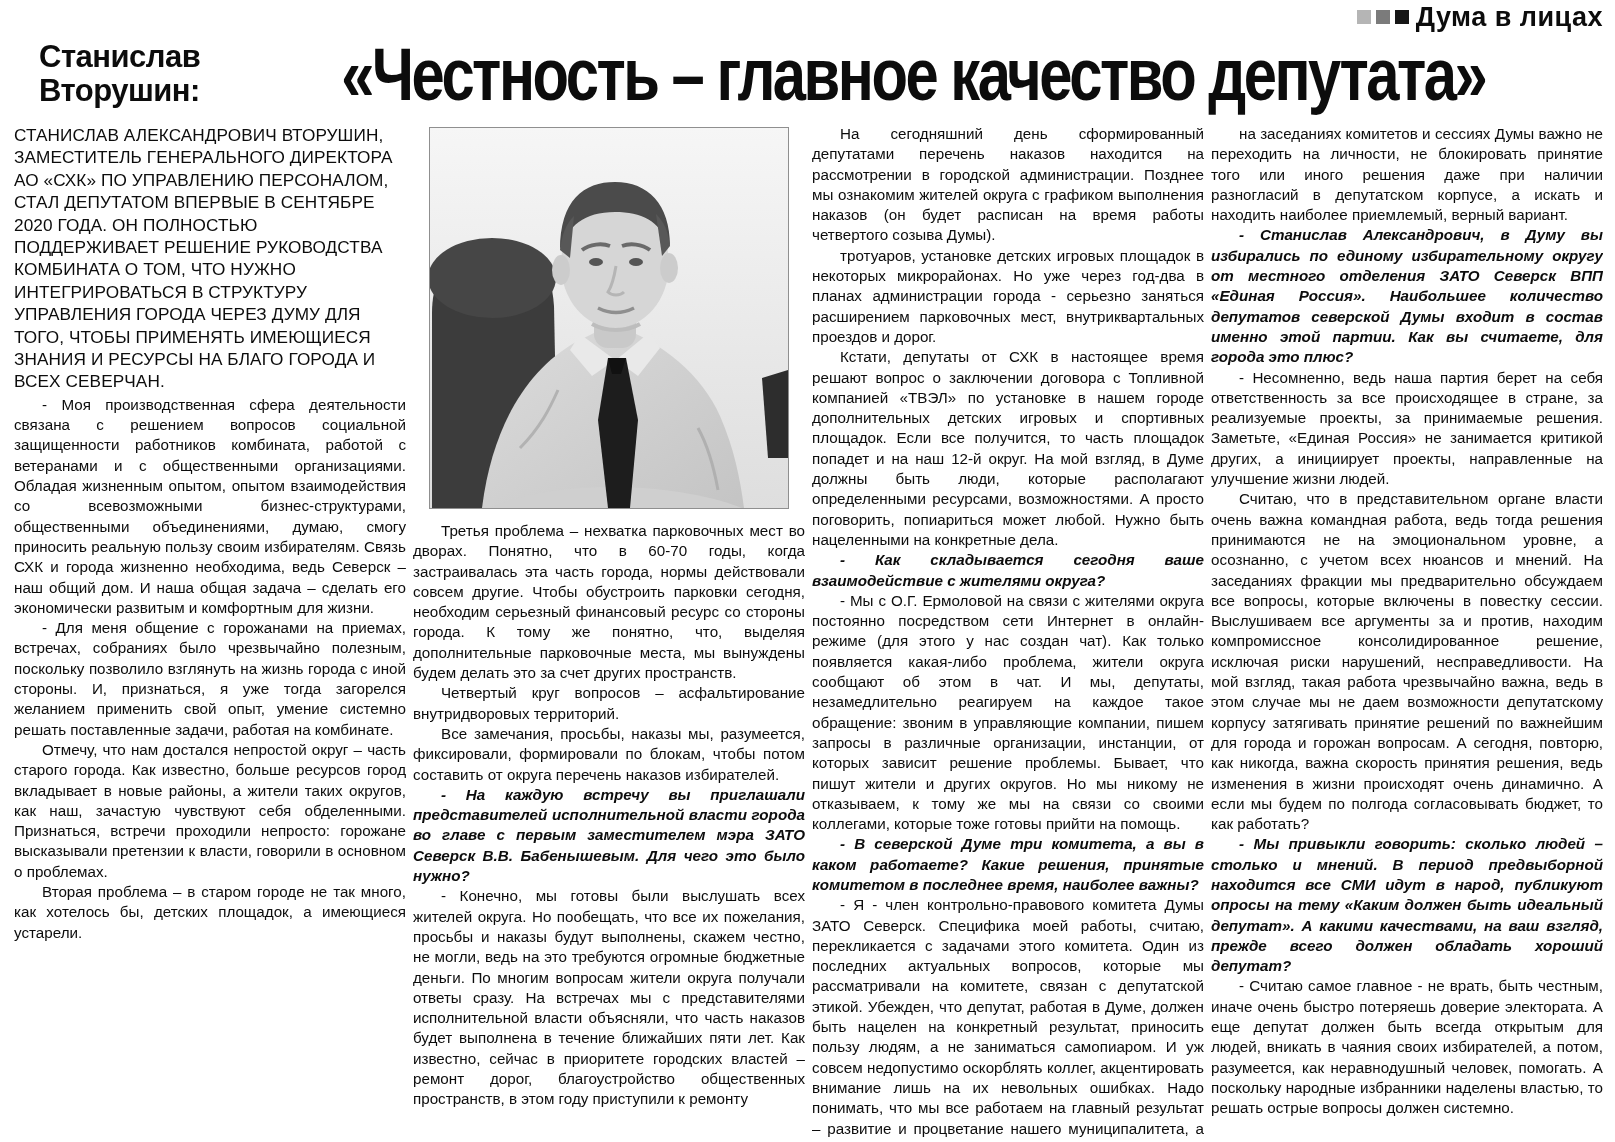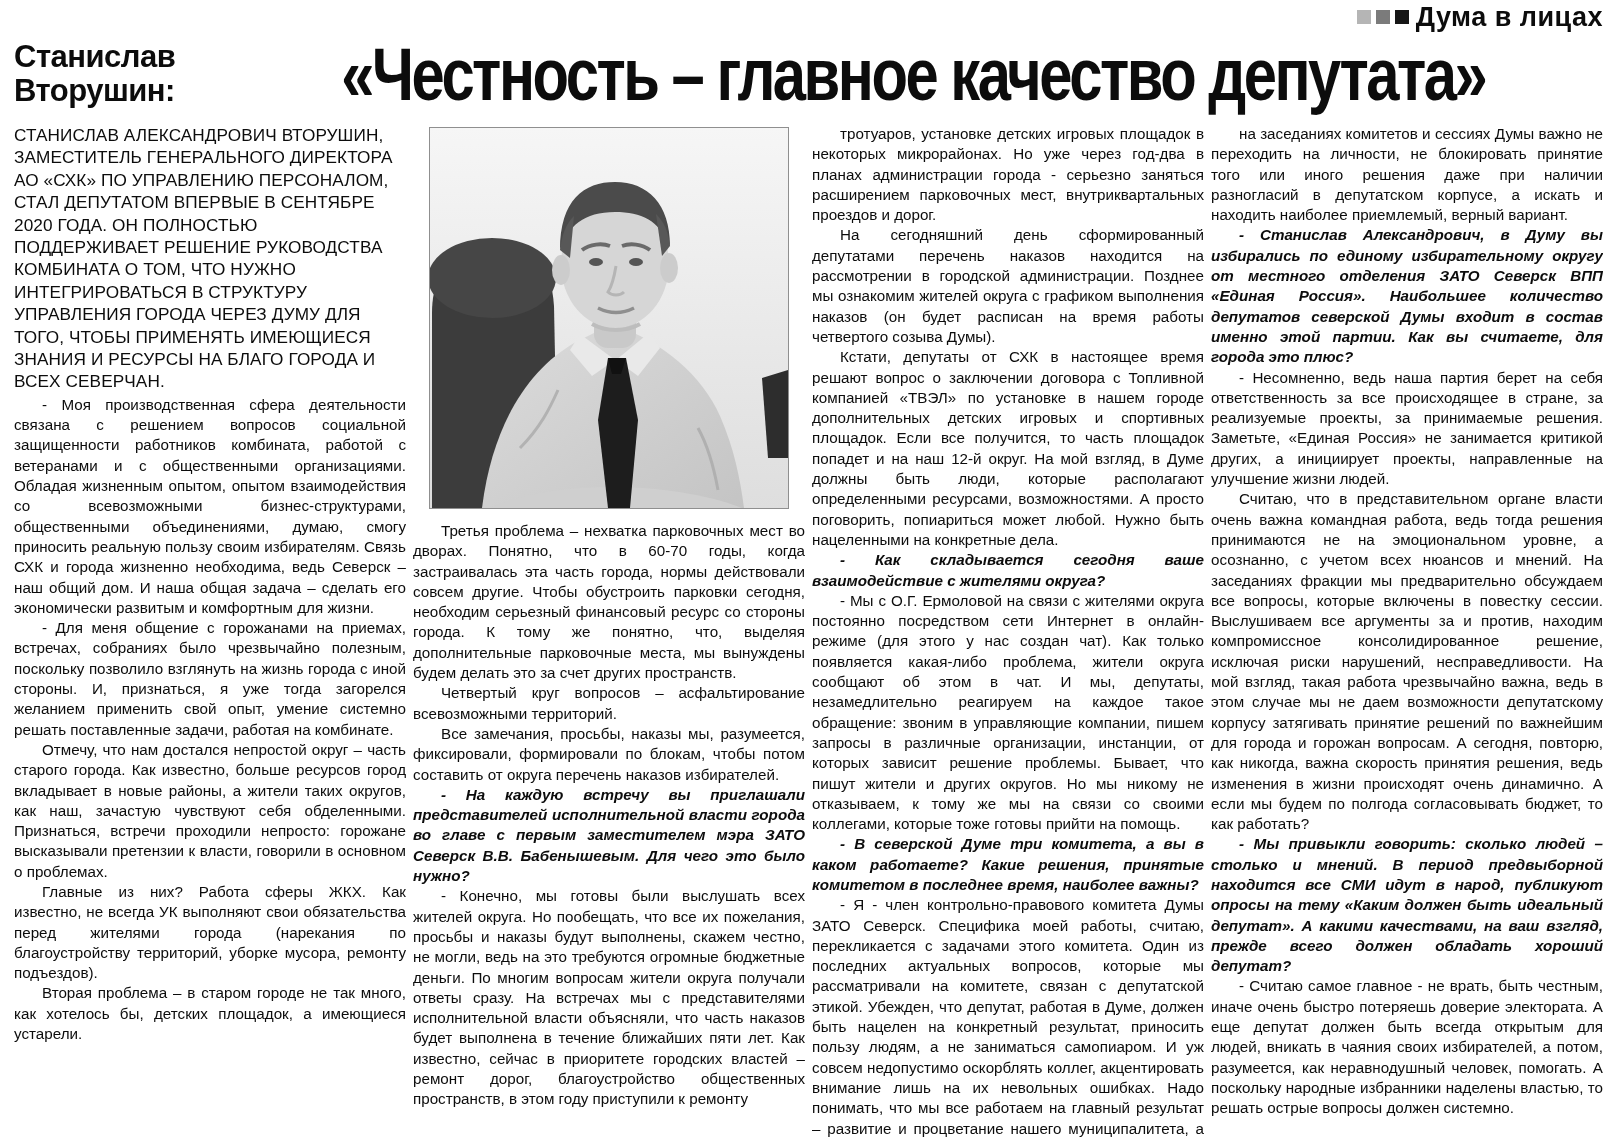--- a/index.html
+++ b/index.html
@@ -11,21 +11,21 @@
   }
   .page { position:relative; width:1615px; height:858px; padding:2px 12px 6px 14px; background:#fff; }
 
   
   .kicker-row { display:flex; justify-content:flex-end; align-items:center; gap:7px; height:30px; }
   .kicker-squares { display:flex; gap:5px; align-items:center; }
   .sq { width:14px; height:14px; display:inline-block; }
   .kicker-label { font-size:27px; font-weight:bold; letter-spacing:0.5px; line-height:28px; }
 
   
-  .masthead { display:flex; align-items:flex-start; height:86px; margin-top:0; }
+  .masthead { display:flex; align-items:flex-start; height:86px; margin-top:0;margin-left:25px; }
   .speaker { width:215px; font-size:31px; font-weight:bold; line-height:34px; padding-top:8px; letter-spacing:-0.5px; }
   .headline-wrap { flex:1; text-align:right; overflow:visible; }
   .headline {
     display:inline-block; white-space:nowrap;
     font-size:72px; font-weight:bold; letter-spacing:-3px;
     transform:scale(0.83,1.04); transform-origin:center top;
     line-height:80px;
   }
 
   
@@ -65,21 +65,20 @@
       <span class="headline">«Честность – главное качество депутата»</span>
     </div>
   </div>
 
   <div class="columns">
     <div class="col">
         <p class="lead">СТАНИСЛАВ АЛЕКСАНДРОВИЧ ВТОРУШИН, ЗАМЕСТИТЕЛЬ ГЕНЕРАЛЬНОГО ДИРЕКТОРА АО «СХК» ПО УПРАВЛЕНИЮ ПЕРСОНАЛОМ, СТАЛ ДЕПУТАТОМ ВПЕРВЫЕ В СЕНТЯБРЕ 2020 ГОДА. ОН ПОЛНОСТЬЮ ПОДДЕРЖИВАЕТ РЕШЕНИЕ РУКОВОДСТВА КОМБИНАТА О ТОМ, ЧТО НУЖНО ИНТЕГРИРОВАТЬСЯ В СТРУКТУРУ УПРАВЛЕНИЯ ГОРОДА ЧЕРЕЗ ДУМУ ДЛЯ ТОГО, ЧТОБЫ ПРИМЕНЯТЬ ИМЕЮЩИЕСЯ ЗНАНИЯ И РЕСУРСЫ НА БЛАГО ГОРОДА И ВСЕХ СЕВЕРЧАН.</p>
         <p class="body">- Моя производственная сфера деятельности связана с решением вопросов социальной защищенности работников комбината, работой с ветеранами и с общественными организациями. Обладая жизненным опытом, опытом взаимодействия со всевозможными бизнес-структурами, общественными объединениями, думаю, смогу приносить реальную пользу своим избирателям. Связь СХК и города жизненно необходима, ведь Северск – наш общий дом. И наша общая задача – сделать его экономически развитым и комфортным для жизни.</p>
         <p class="body">- Для меня общение с горожанами на приемах, встречах, собраниях было чрезвычайно полезным, поскольку позволило взглянуть на жизнь города с иной стороны. И, признаться, я уже тогда загорелся желанием применить свой опыт, умение системно решать поставленные задачи, работая на комбинате.</p>
         <p class="body">Отмечу, что нам достался непростой округ – часть старого города. Как известно, больше ресурсов город вкладывает в новые районы, а жители таких округов, как наш, зачастую чувствуют себя обделенными. Признаться, встречи проходили непросто: горожане высказывали претензии к власти, говорили в основном о проблемах.</p>
-        <p class="body">Главные из них? Работа сферы ЖКХ. Как известно, не всегда УК выполняют свои обязательства перед жителями города (нарекания по благоустройству территорий, уборке мусора, ремонту подъездов).</p>
         <p class="body">Вторая проблема – в старом городе не так много, как хотелось бы, детских площадок, а имеющиеся устарели.</p>
       </div>
     <div class="col">
   <div class="photo-frame">
     <svg viewBox="0 0 358 380" width="358" height="380" xmlns="http://www.w3.org/2000/svg">
       <defs>
         <linearGradient id="bgph" x1="0" y1="0" x2="0" y2="1">
           <stop offset="0" stop-color="#f6f6f6"></stop>
                 <stop offset="1" stop-color="#dedede"></stop>
         </linearGradient>
@@ -126,28 +125,28 @@
       <ellipse cx="206" cy="134" rx="7" ry="4" fill="#555"></ellipse>
 
       <path d="M186,138 C184,150 182,158 178,164 C182,168 190,168 194,164" stroke="#b5b5b5" stroke-width="3" fill="none"></path>
 
       <path d="M168,180 C180,186 192,186 204,180" stroke="#8f8f8f" stroke-width="3.5" fill="none"></path>
 
       <path d="M162,196 C176,204 196,204 210,196" stroke="#bdbdbd" stroke-width="4" fill="none"></path>
     </svg>
   </div>
 <p class="body">Третья проблема – нехватка парковочных мест во дворах. Понятно, что в 60-70 годы, когда застраивалась эта часть города, нормы действовали совсем другие. Чтобы обустроить парковки сегодня, необходим серьезный финансовый ресурс со стороны города. К тому же понятно, что, выделяя дополнительные парковочные места, мы вынуждены будем делать это за счет других пространств.</p>
-        <p class="body">Четвертый круг вопросов – асфальтирование всевозможными территорий.</p>
+        <p class="body">Четвертый круг вопросов – асфальтирование внутридворовых территорий.</p>
         <p class="body">Все замечания, просьбы, наказы мы, разумеется, фиксировали, формировали по блокам, чтобы потом составить от округа перечень наказов избирателей.</p>
         <p class="question">- На каждую встречу вы приглашали представителей исполнительной власти города во главе с первым заместителем мэра ЗАТО Северск В.В. Бабенышевым. Для чего это было нужно?</p>
         <p class="body">- Конечно, мы готовы были выслушать всех жителей округа. Но пообещать, что все их пожелания, просьбы и наказы будут выполнены, скажем честно, не могли, ведь на это требуются огромные бюджетные деньги. По многим вопросам жители округа получали ответы сразу. На встречах мы с представителями исполнительной власти объясняли, что часть наказов будет выполнена в течение ближайших пяти лет. Как известно, сейчас в приоритете городских властей – ремонт дорог, благоустройство общественных пространств, в этом году приступили к ремонту</p>
       </div>
     <div class="col">
+        <p class="body">На сегодняшний день сформированный депутатами перечень наказов находится на рассмотрении в городской администрации. Позднее мы ознакомим жителей округа с графиком выполнения наказов (он будет расписан на время работы четвертого созыва Думы).</p>
         <p class="body">тротуаров, установке детских игровых площадок в некоторых микрорайонах. Но уже через год-два в планах администрации города - серьезно заняться расширением парковочных мест, внутриквартальных проездов и дорог.</p>
-        <p class="body">На сегодняшний день сформированный депутатами перечень наказов находится на рассмотрении в городской администрации. Позднее мы ознакомим жителей округа с графиком выполнения наказов (он будет расписан на время работы четвертого созыва Думы).</p>
         <p class="body">Кстати, депутаты от СХК в настоящее время решают вопрос о заключении договора с Топливной компанией «ТВЭЛ» по установке в нашем городе дополнительных детских игровых и спортивных площадок. Если все получится, то часть площадок попадет и на наш 12-й округ. На мой взгляд, в Думе должны быть люди, которые располагают определенными ресурсами, возможностями. А просто поговорить, попиариться может любой. Нужно быть нацеленными на конкретные дела.</p>
         <p class="question">- Как складывается сегодня ваше взаимодействие с жителями округа?</p>
         <p class="body">- Мы с О.Г. Ермоловой на связи с жителями округа постоянно посредством сети Интернет в онлайн-режиме (для этого у нас создан чат). Как только появляется какая-либо проблема, жители округа сообщают об этом в чат. И мы, депутаты, незамедлительно реагируем на каждое такое обращение: звоним в управляющие компании, пишем запросы в различные организации, инстанции, от которых зависит решение проблемы. Бывает, что пишут жители и других округов. Но мы никому не отказываем, к тому же мы на связи со своими коллегами, которые тоже готовы прийти на помощь.</p>
         <p class="question">- В северской Думе три комитета, а вы в каком работаете? Какие решения, принятые комитетом в последнее время, наиболее важны?</p>
         <p class="body">- Я - член контрольно-правового комитета Думы ЗАТО Северск. Специфика моей работы, считаю, перекликается с задачами этого комитета. Один из последних актуальных вопросов, которые мы рассматривали на комитете, связан с депутатской этикой. Убежден, что депутат, работая в Думе, должен быть нацелен на конкретный результат, приносить пользу людям, а не заниматься самопиаром. И уж совсем недопустимо оскорблять коллег, акцентировать внимание лишь на их невольных ошибках. Надо понимать, что мы все работаем на главный результат – развитие и процветание нашего муниципалитета, а потому</p>
       </div>
     <div class="col">
         <p class="body">на заседаниях комитетов и сессиях Думы важно не переходить на личности, не блокировать принятие того или иного решения даже при наличии разногласий в депутатском корпусе, а искать и находить наиболее приемлемый, верный вариант.</p>
         <p class="question">- Станислав Александрович, в Думу вы избирались по единому избирательному округу от местного отделения ЗАТО Северск ВПП «Единая Россия». Наибольшее количество депутатов северской Думы входит в состав именно этой партии. Как вы считаете, для города это плюс?</p>
         <p class="body">- Несомненно, ведь наша партия берет на себя ответственность за все происходящее в стране, за реализуемые проекты, за принимаемые решения. Заметьте, «Единая Россия» не занимается критикой других, а инициирует проекты, направленные на улучшение жизни людей.</p>

